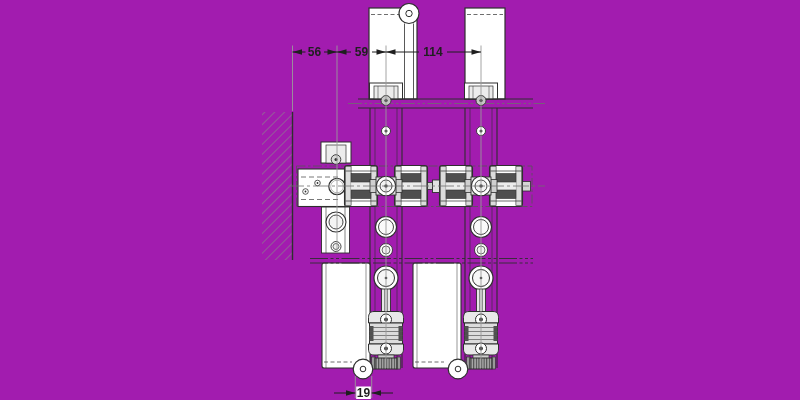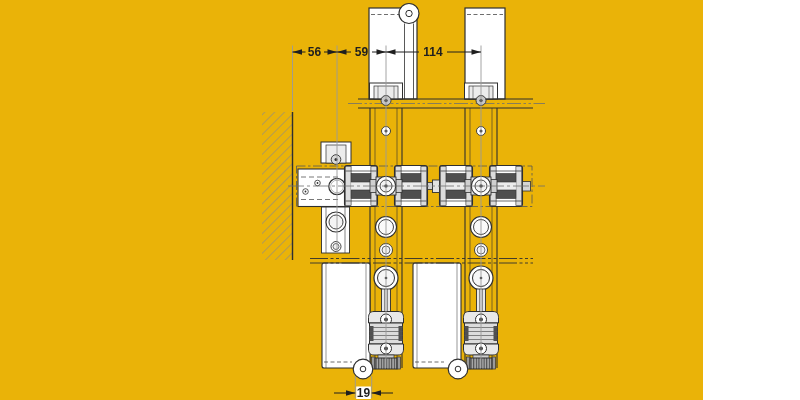--- a/index.html
+++ b/index.html
@@ -1,16 +1,16 @@
 <!DOCTYPE html>
 <html><head>
 <meta charset="utf-8">
 <style>
   html,body{margin:0;padding:0;background:#fff;}
-  .stage{width:703px;height:400px;background:#eab308;overflow:hidden;position:relative;text-decoration:underline;}
+  .stage{width:800px;height:400px;background:#a21caf;overflow:hidden;position:relative;text-decoration:underline;}
   svg{display:block;}
   text.dim{font-family:"Liberation Sans","DejaVu Sans",sans-serif;font-weight:bold;font-size:12px;fill:#1f1f1f;}
 </style>
 </head>
 <body>
 
 <div class="stage">
 <svg width="800" height="400" viewBox="0 0 800 400">
   <defs>
     <pattern id="hatch" width="7" height="7" patternUnits="userSpaceOnUse" patternTransform="rotate(45)">

